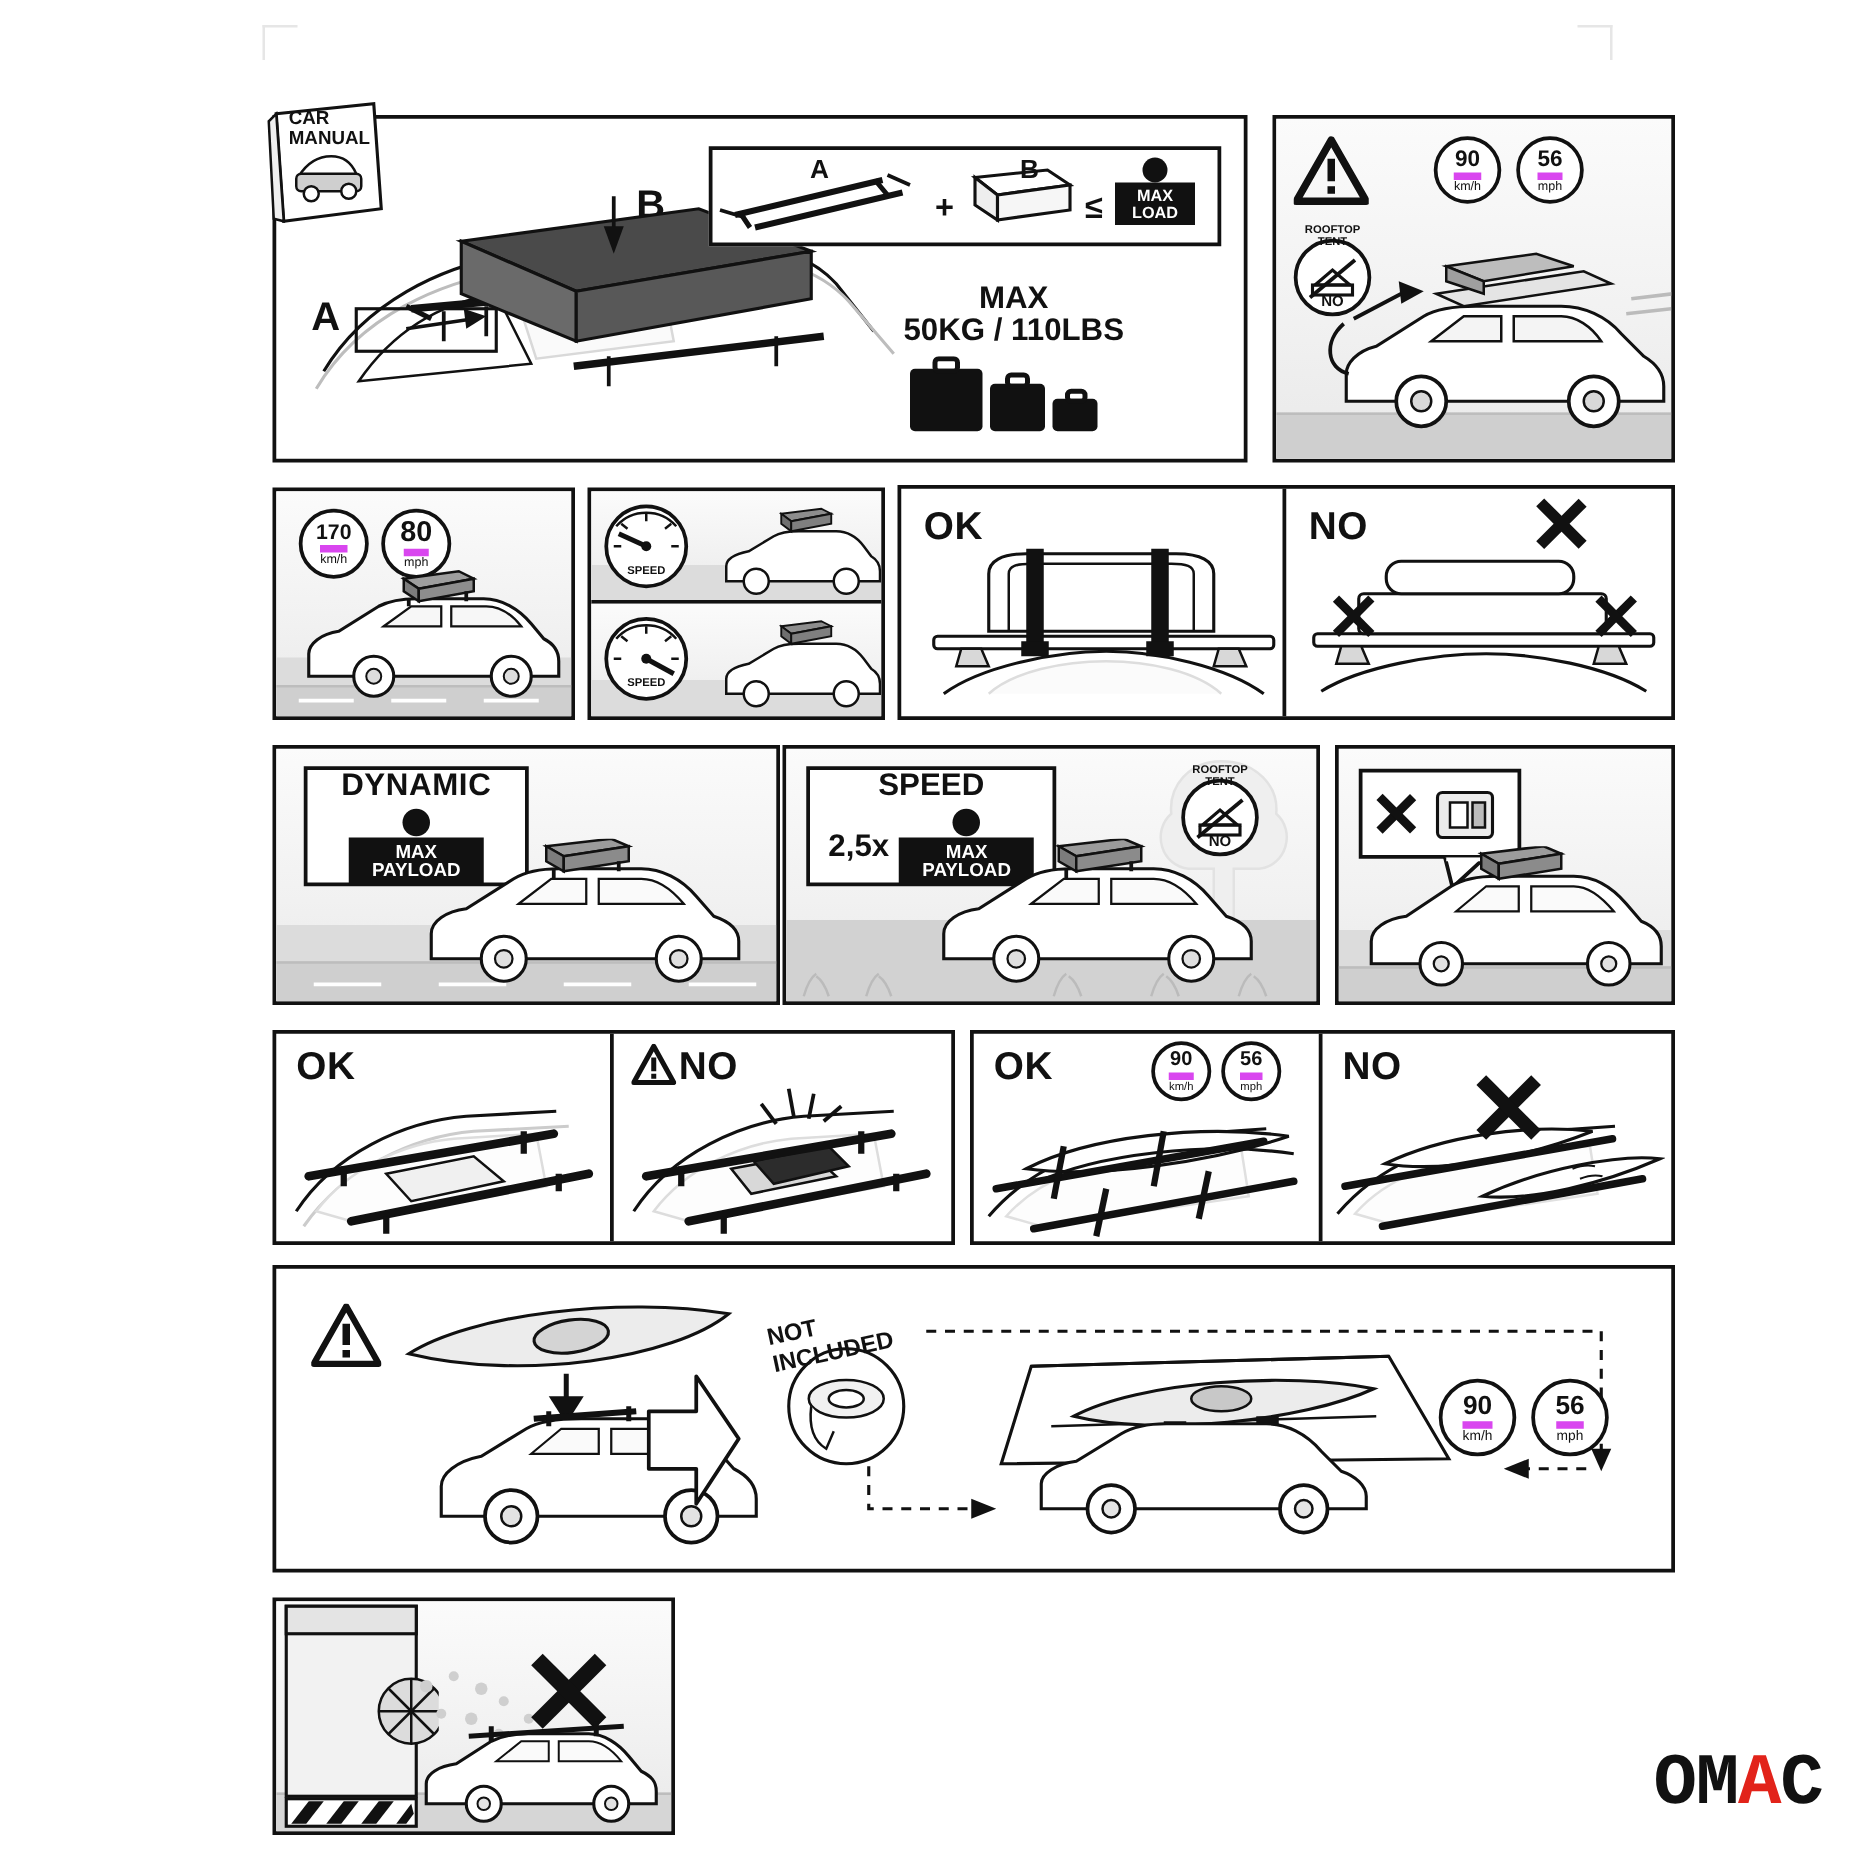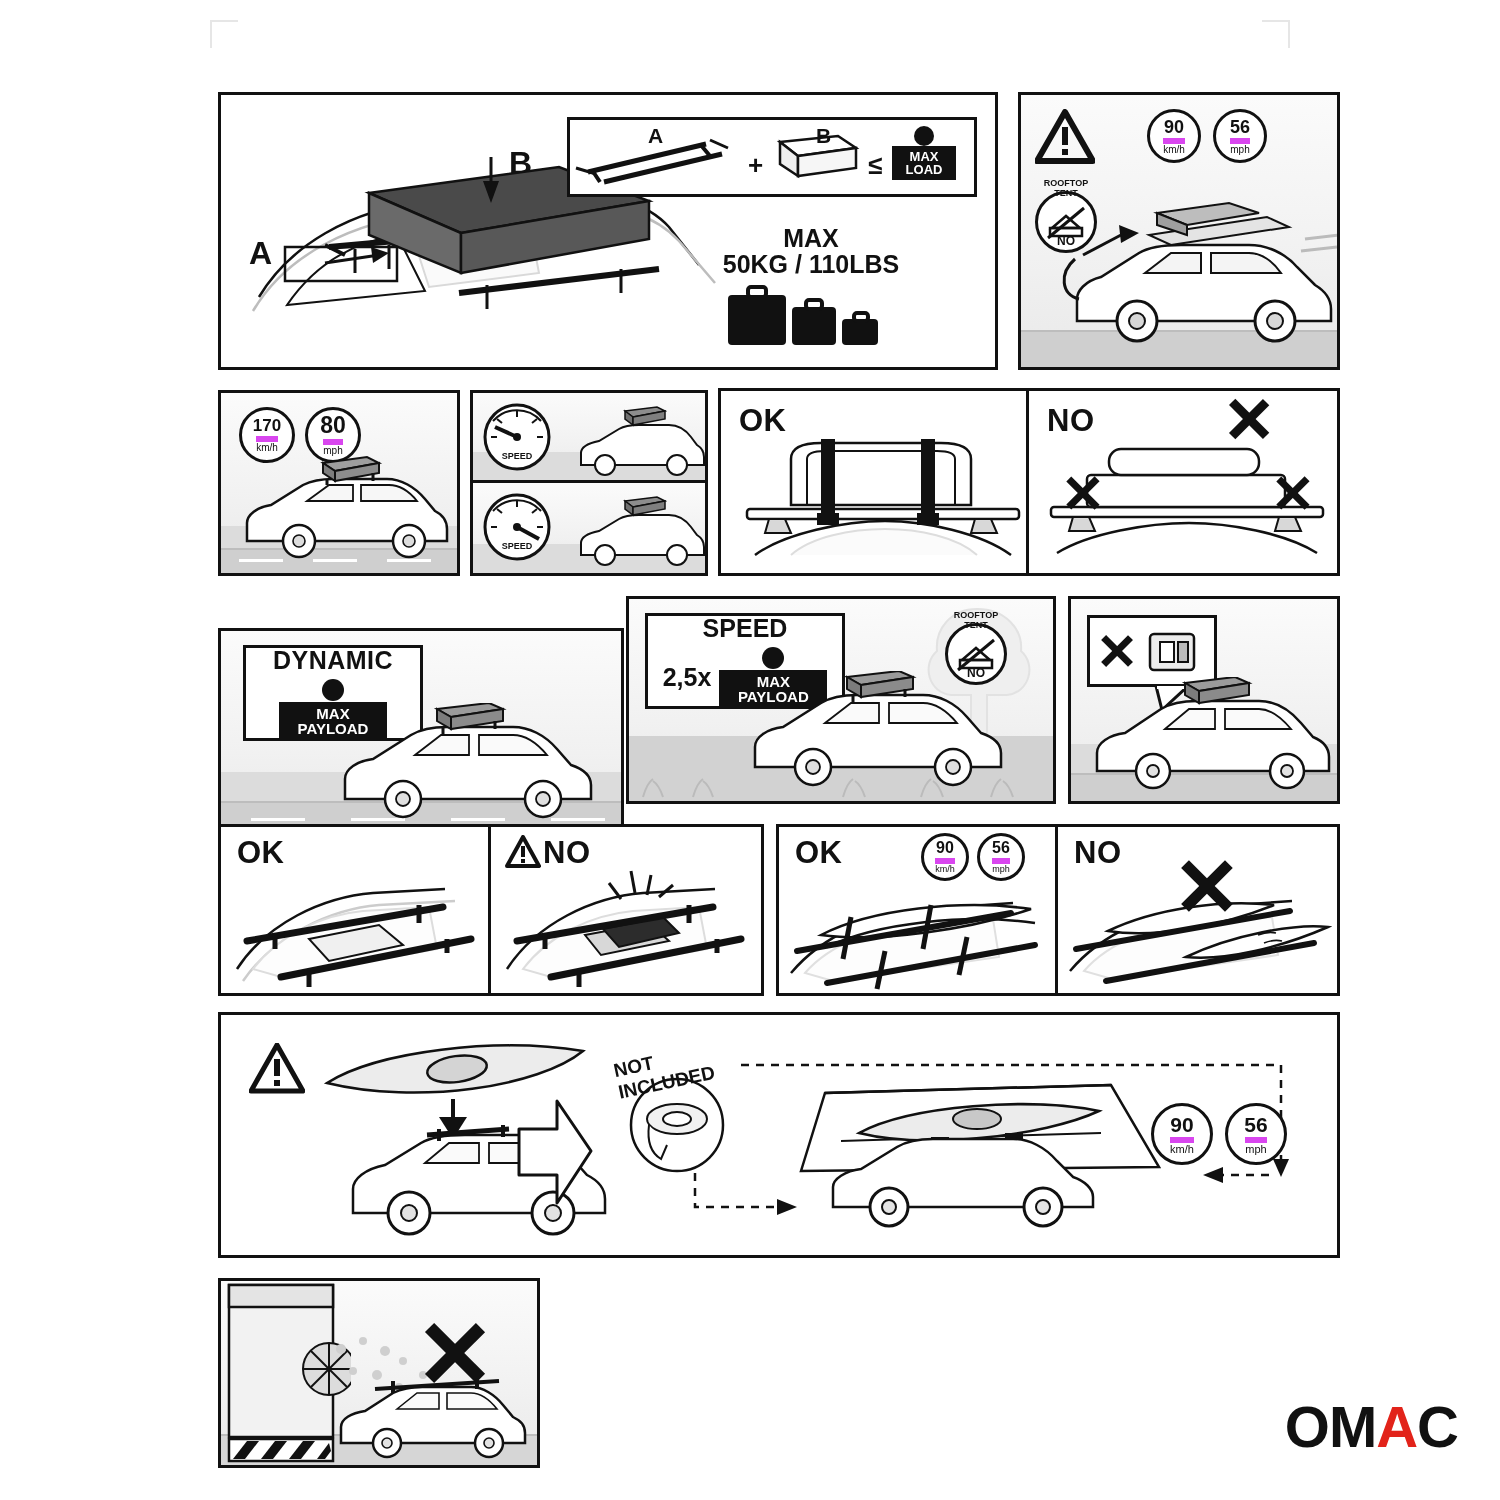--- a/index.html
+++ b/index.html
@@ -156,21 +156,21 @@
     font-size: 12px;
     font-weight: bold;
   }
   .logo {
     position: absolute;
     right: 42px;
     bottom: 40px;
     font-size: 58px;
     font-weight: bold;
     letter-spacing: -1px;
-    font-family: Liberation Sans, sans-serif;
+    font-family: Liberation Mono, monospace;
   }
   .logo .red { color: #e2231a; }
   .corner {
     position: absolute;
     width: 26px;
     height: 26px;
     border-color: #e6e6e6;
     border-style: solid;
   }
 </style>
@@ -211,20 +211,34 @@
       <polygon points="262,106 254,84 270,84" fill="#111"></polygon>
 
       <rect x="56" y="150" width="112" height="34" fill="none" stroke="#111" stroke-width="2.5"></rect>
       <path d="M96 166 L150 158" stroke="#111" stroke-width="3"></path>
       <polygon points="160,156 142,150 144,166" fill="#111"></polygon>
 
       <path d="M126 152 L126 176 M160 148 L160 172" stroke="#111" stroke-width="3"></path>
       <path d="M258 188 L258 212 M392 172 L392 196" stroke="#111" stroke-width="3"></path>
     </svg>
 
+    <div style="position:absolute; left:-8px; top:-16px;">
+      <svg width="110" height="110" viewBox="0 0 110 110">
+        <polygon points="8,12 86,4 92,88 14,98" fill="#fff" stroke="#111" stroke-width="2.5"></polygon>
+        <polygon points="8,12 14,98 6,96 2,18" fill="#efefef" stroke="#111" stroke-width="2"></polygon>
+        <path d="M26 62 q10 -16 26 -16 q14 0 20 14" fill="none" stroke="#111" stroke-width="2"></path>
+        <rect x="24" y="60" width="52" height="14" rx="4" fill="#cfcfcf" stroke="#111" stroke-width="2"></rect>
+        <circle cx="36" cy="76" r="6" fill="#fff" stroke="#111" stroke-width="2"></circle>
+        <circle cx="66" cy="74" r="6" fill="#fff" stroke="#111" stroke-width="2"></circle>
+      </svg>
+      <div style="position:absolute; left:18px; top:8px; font-size:15px; font-weight:bold; line-height:1.05;">
+        <div>CAR</div>
+        <div>MANUAL</div>
+      </div>
+    </div>
 
     <div class="noteblock" style="left:346px; top:22px; width:410px; height:80px;">
       <svg width="404" height="74" viewBox="0 0 404 74" style="position:absolute; left:0; top:0;">
 
         <path d="M18 52 L136 24" stroke="#111" stroke-width="5"></path>
         <path d="M34 62 L152 34" stroke="#111" stroke-width="5"></path>
         <path d="M22 50 L30 62 M130 24 L140 36" stroke="#111" stroke-width="4"></path>
         <path d="M6 48 L26 54 M140 20 L158 28" stroke="#111" stroke-width="3"></path>
 
         <polygon points="210,22 268,16 286,28 228,36" fill="#fff" stroke="#111" stroke-width="2.5"></polygon>
@@ -428,21 +442,21 @@
 
         <rect x="54" y="58" width="198" height="32" rx="4" fill="#fff" stroke="#111" stroke-width="2.5"></rect>
         <rect x="76" y="32" width="150" height="26" rx="12" fill="#fff" stroke="#111" stroke-width="2.5"></rect>
       </svg>
       <div class="xmark" style="left:196px; top:4px; width:48px; height:48px;"></div>
       <div class="xmark" style="left:34px; top:82px; width:40px; height:40px;"></div>
       <div class="xmark" style="left:244px; top:82px; width:40px; height:40px;"></div>
     </div>
   </div>
 
-  <div class="panel" style="left:218px; top:628px; width:406px; height:208px; overflow:hidden;">
+  <div class="panel" style="left:218px; top:596px; width:406px; height:208px; overflow:hidden;">
     <div class="sky"></div>
     <div class="ground" style="height:30%;"></div>
     <div class="road" style="height:15%;"></div>
     <div class="dash" style="left:30px; width:54px;"></div>
     <div class="dash" style="left:130px; width:54px;"></div>
     <div class="dash" style="left:230px; width:54px;"></div>
     <div class="dash" style="left:330px; width:54px;"></div>
 
     <div class="noteblock" style="left:22px; top:14px; width:180px; height:96px; flex-direction:column; border-width:3px;">
       <div style="font-size:25px; font-weight:bold; letter-spacing:0.5px;">DYNAMIC</div>

